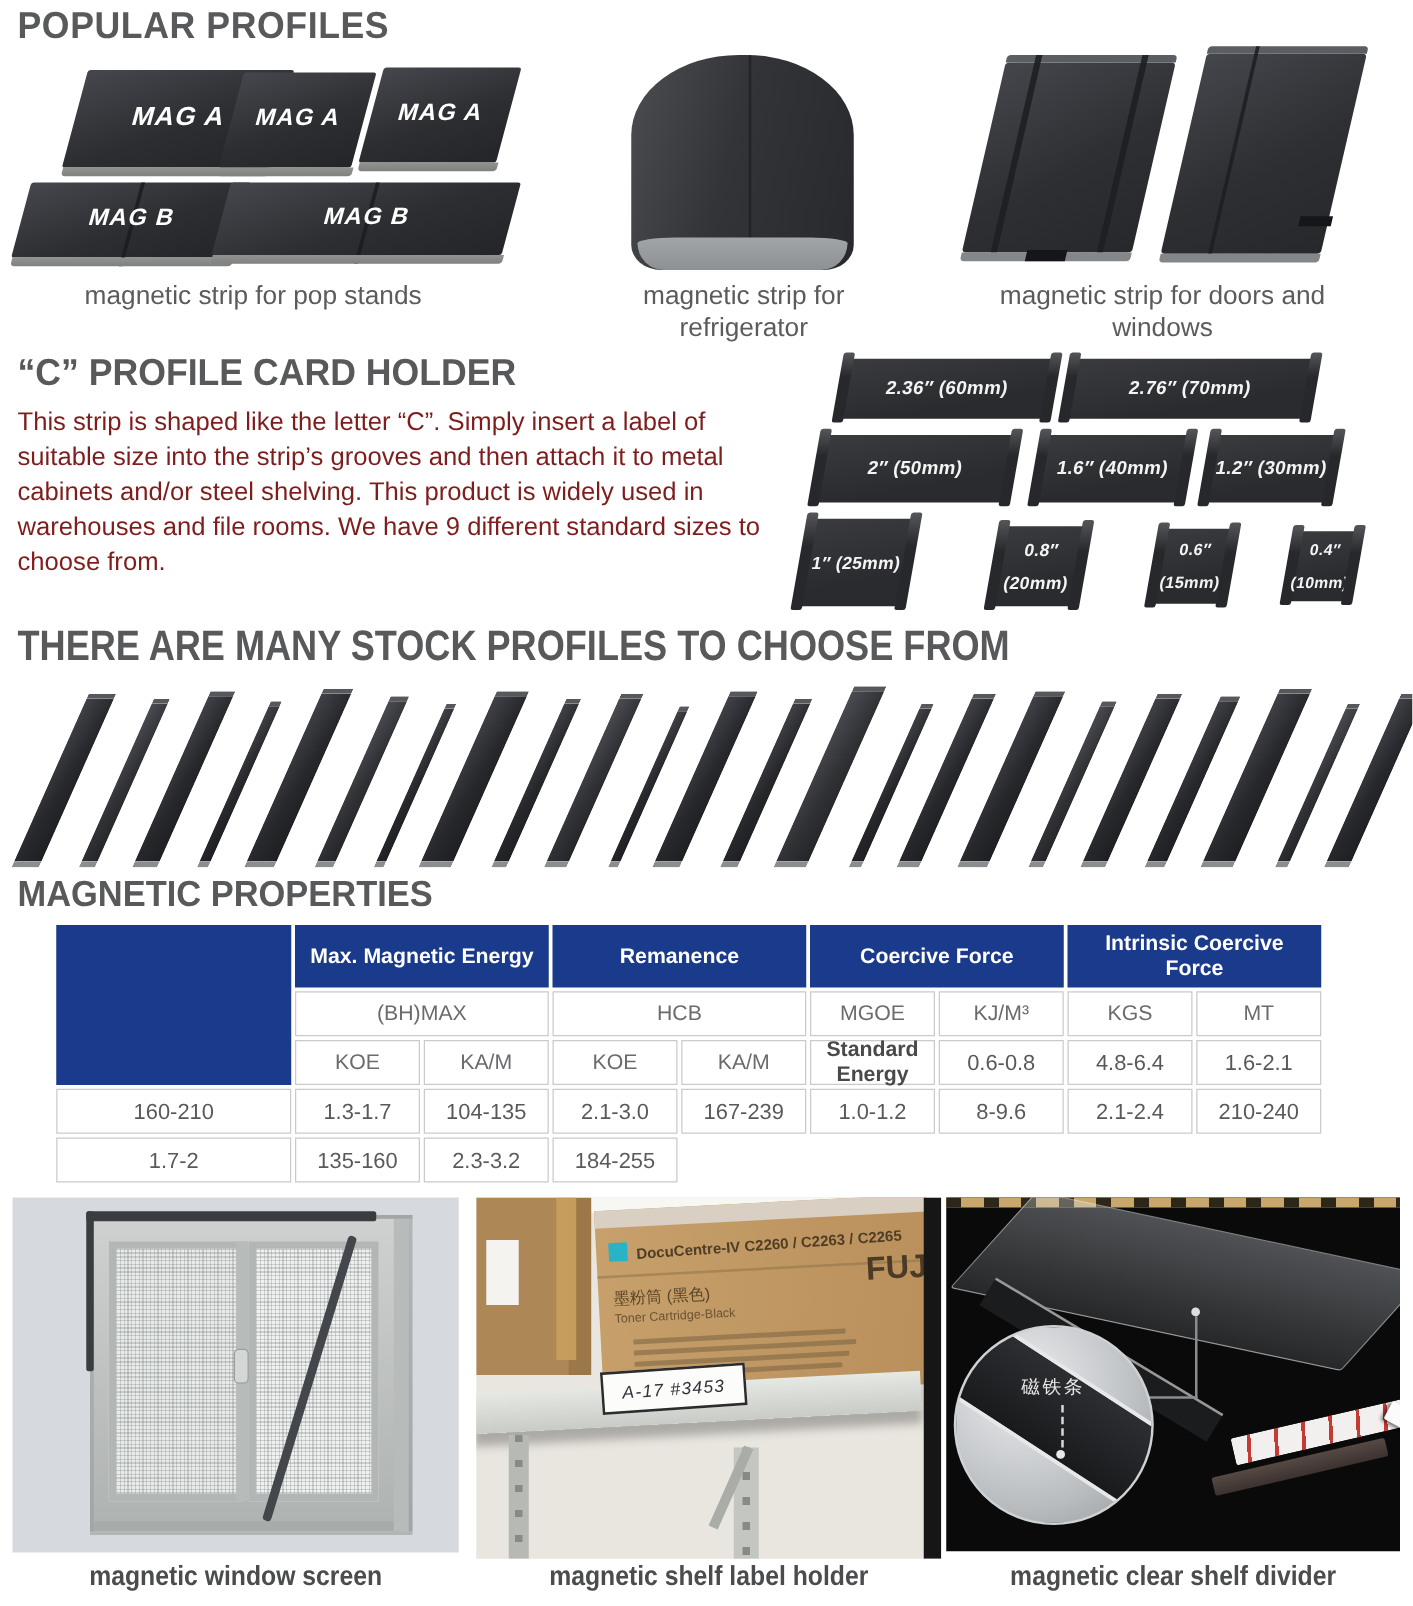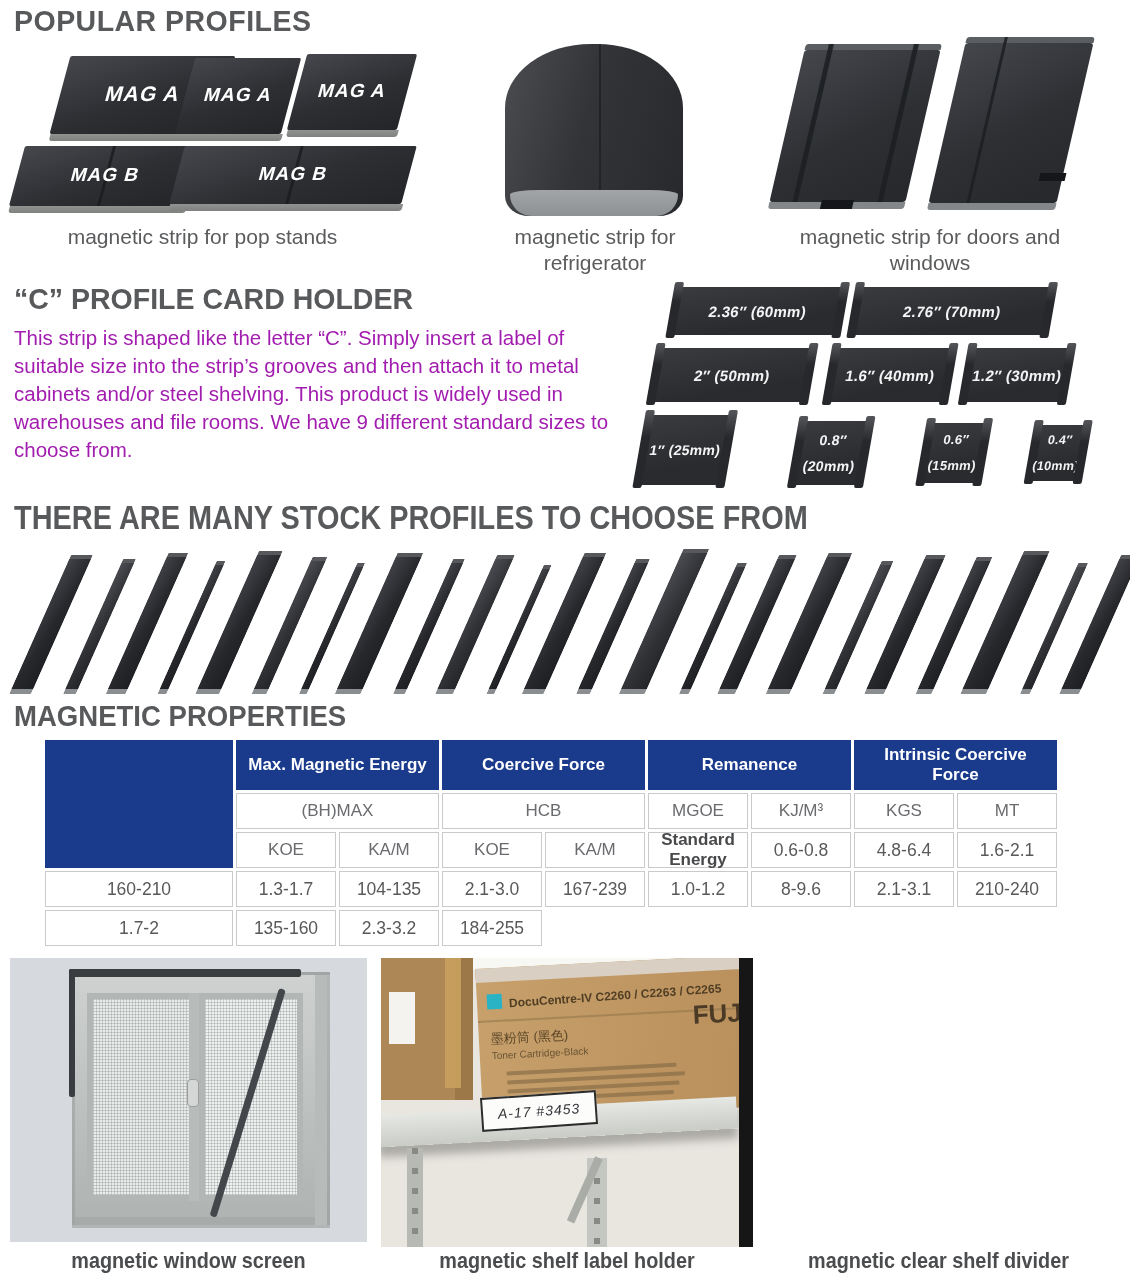--- a/index.html
+++ b/index.html
@@ -153,21 +153,21 @@
       <div class="foot"></div>
       <div class="slotn" style="right:-3px;bottom:22px;width:26px;height:8px;"></div>
     </div>
   </div>
 
   <div class="figcap" style="left:495px;top:224px;width:200px;">magnetic strip for refrigerator</div>
   <div class="figcap" style="left:30px;top:224px;width:345px;">magnetic strip for pop stands</div>
   <div class="figcap" style="left:790px;top:224px;width:280px;">magnetic strip for doors and windows</div>
 
   <div class="hd" style="left:14px;top:282px;font-size:30px;transform:scaleX(.95);">“C” PROFILE CARD HOLDER</div>
-  <div style="position:absolute;left:14px;top:324px;width:620px;font-size:20.5px;line-height:28px;color:#a21caf;">This strip is shaped like the letter “C”. Simply insert a label of suitable size into the strip’s grooves and then attach it to metal cabinets and/or steel shelving. This product is widely used in warehouses and file rooms. We have 9 different standard sizes to choose from.</div>
+  <div style="position:absolute;left:14px;top:324px;width:620px;font-size:20.5px;line-height:28px;color:#7f1d1d;">This strip is shaped like the letter “C”. Simply insert a label of suitable size into the strip’s grooves and then attach it to metal cabinets and/or steel shelving. This product is widely used in warehouses and file rooms. We have 9 different standard sizes to choose from.</div>
 
   <div style="position:absolute;left:630px;top:275px;width:500px;height:225px;">
     <div class="cstrip" style="left:43px;top:12px;width:169px;height:48px;">
       <span class="sz">2.36″ (60mm)</span>
       </div>
     <div class="cstrip" style="left:224px;top:12px;width:196px;height:48px;">
       <span class="sz">2.76″ (70mm)</span>
       </div>
     <div class="cstrip" style="left:24px;top:73px;width:156px;height:54px;">
       <span class="sz">2″ (50mm)</span>
@@ -226,22 +226,22 @@
       <div class="bar" style="width: 26px; height: 134px;"></div>
       <div class="bar bar-lite" style="width: 10px; height: 122px;"></div>
       <div class="bar" style="width: 20px; height: 130px;"></div>
     </div>
 
   <div class="hd" style="left:14px;top:700px;font-size:29px;transform:scaleX(.95);">MAGNETIC PROPERTIES</div>
 
   <div class="tbl">
     <div class="cell blk"></div>
     <div class="cell hblue g2">Max. Magnetic Energy</div>
+    <div class="cell hblue g2">Remanence</div>
     <div class="cell hblue g2">Coercive Force</div>
-    <div class="cell hblue g2">Remanence</div>
     <div class="cell hblue g2" style="padding:0 14px;">Intrinsic Coercive Force</div>
     <div class="cell g2">(BH)MAX</div>
     <div class="cell g2">HCB</div>
     <div class="cell">MGOE</div>
     <div class="cell">KJ/M³</div>
     <div class="cell">KGS</div>
     <div class="cell">MT</div>
     <div class="cell">KOE</div>
     <div class="cell">KA/M</div>
     <div class="cell">KOE</div>
@@ -252,21 +252,21 @@
     <div class="cell val">4.8-6.4</div>
     <div class="cell val">1.6-2.1</div>
     <div class="cell val">160-210</div>
     <div class="cell val">1.3-1.7</div>
     <div class="cell val">104-135</div>
     <div class="cell val">2.1-3.0</div>
     <div class="cell val">167-239</div>
 
     <div class="cell val">1.0-1.2</div>
     <div class="cell val">8-9.6</div>
-    <div class="cell val">2.1-3.1</div>
+    <div class="cell val">2.1-2.4</div>
     <div class="cell val">210-240</div>
     <div class="cell val">1.7-2</div>
     <div class="cell val">135-160</div>
     <div class="cell val">2.3-3.2</div>
     <div class="cell val">184-255</div>
   </div>
 
   <div class="photo" style="left:10px;top:958px;width:357px;height:284px;background:#d6dade;">
     <div class="winframe">
       <div class="mesh" style="left:12px;top:18px;width:96px;height:196px;"></div>
@@ -304,18 +304,35 @@
     <div class="shelfedge"></div>
     <div class="labelplate">
       <span style="font-size:14px;color:#33343a;font-style:italic;letter-spacing:1px;">A-17  #3453</span>
     </div>
     <div class="post" style="left:26px;top:190px;width:16px;height:99px;"></div>
     <div class="post" style="left:206px;top:200px;width:20px;height:89px;background-color:#c3c6c1;"></div>
     <div style="position:absolute;left:214px;top:200px;width:8px;height:70px;background:#a9aca7;transform:rotate(24deg);transform-origin:top;"></div>
     <div style="position:absolute;right:0;top:0;width:14px;height:100%;background:#161616;"></div>
   </div>
 
+  <div class="photo" style="left:757px;top:958px;width:363px;height:283px;background:#0a0a0a;">
+    <div class="tanband"></div>
+    <div class="slab"></div>
+    <div class="sledge"></div>
+    <div style="position:absolute;left:196px;top:88px;width:7px;height:7px;border-radius:50%;background:#ddd;"></div>
+    <div class="pline" style="left:199px;top:95px;width:2px;height:66px;"></div>
+    <div class="pline" style="left:160px;top:159px;width:41px;height:2px;"></div>
+    <div class="zoomcircle">
+      <div class="zstrip"></div>
+      <span class="zlabel">磁铁条</span>
+      <div class="zdash"></div>
+      <div class="zdot"></div>
+    </div>
+    <div class="tapewhite"></div>
+    <div class="peel"></div>
+    <div class="tapedark"></div>
+  </div>
 
   <div class="pcap" style="left:10px;width:357px;">magnetic window screen</div>
   <div class="pcap" style="left:381px;width:372px;">magnetic shelf label holder</div>
   <div class="pcap" style="left:757px;width:363px;">magnetic clear shelf divider</div>
 
 </div>
 
 </body></html>

